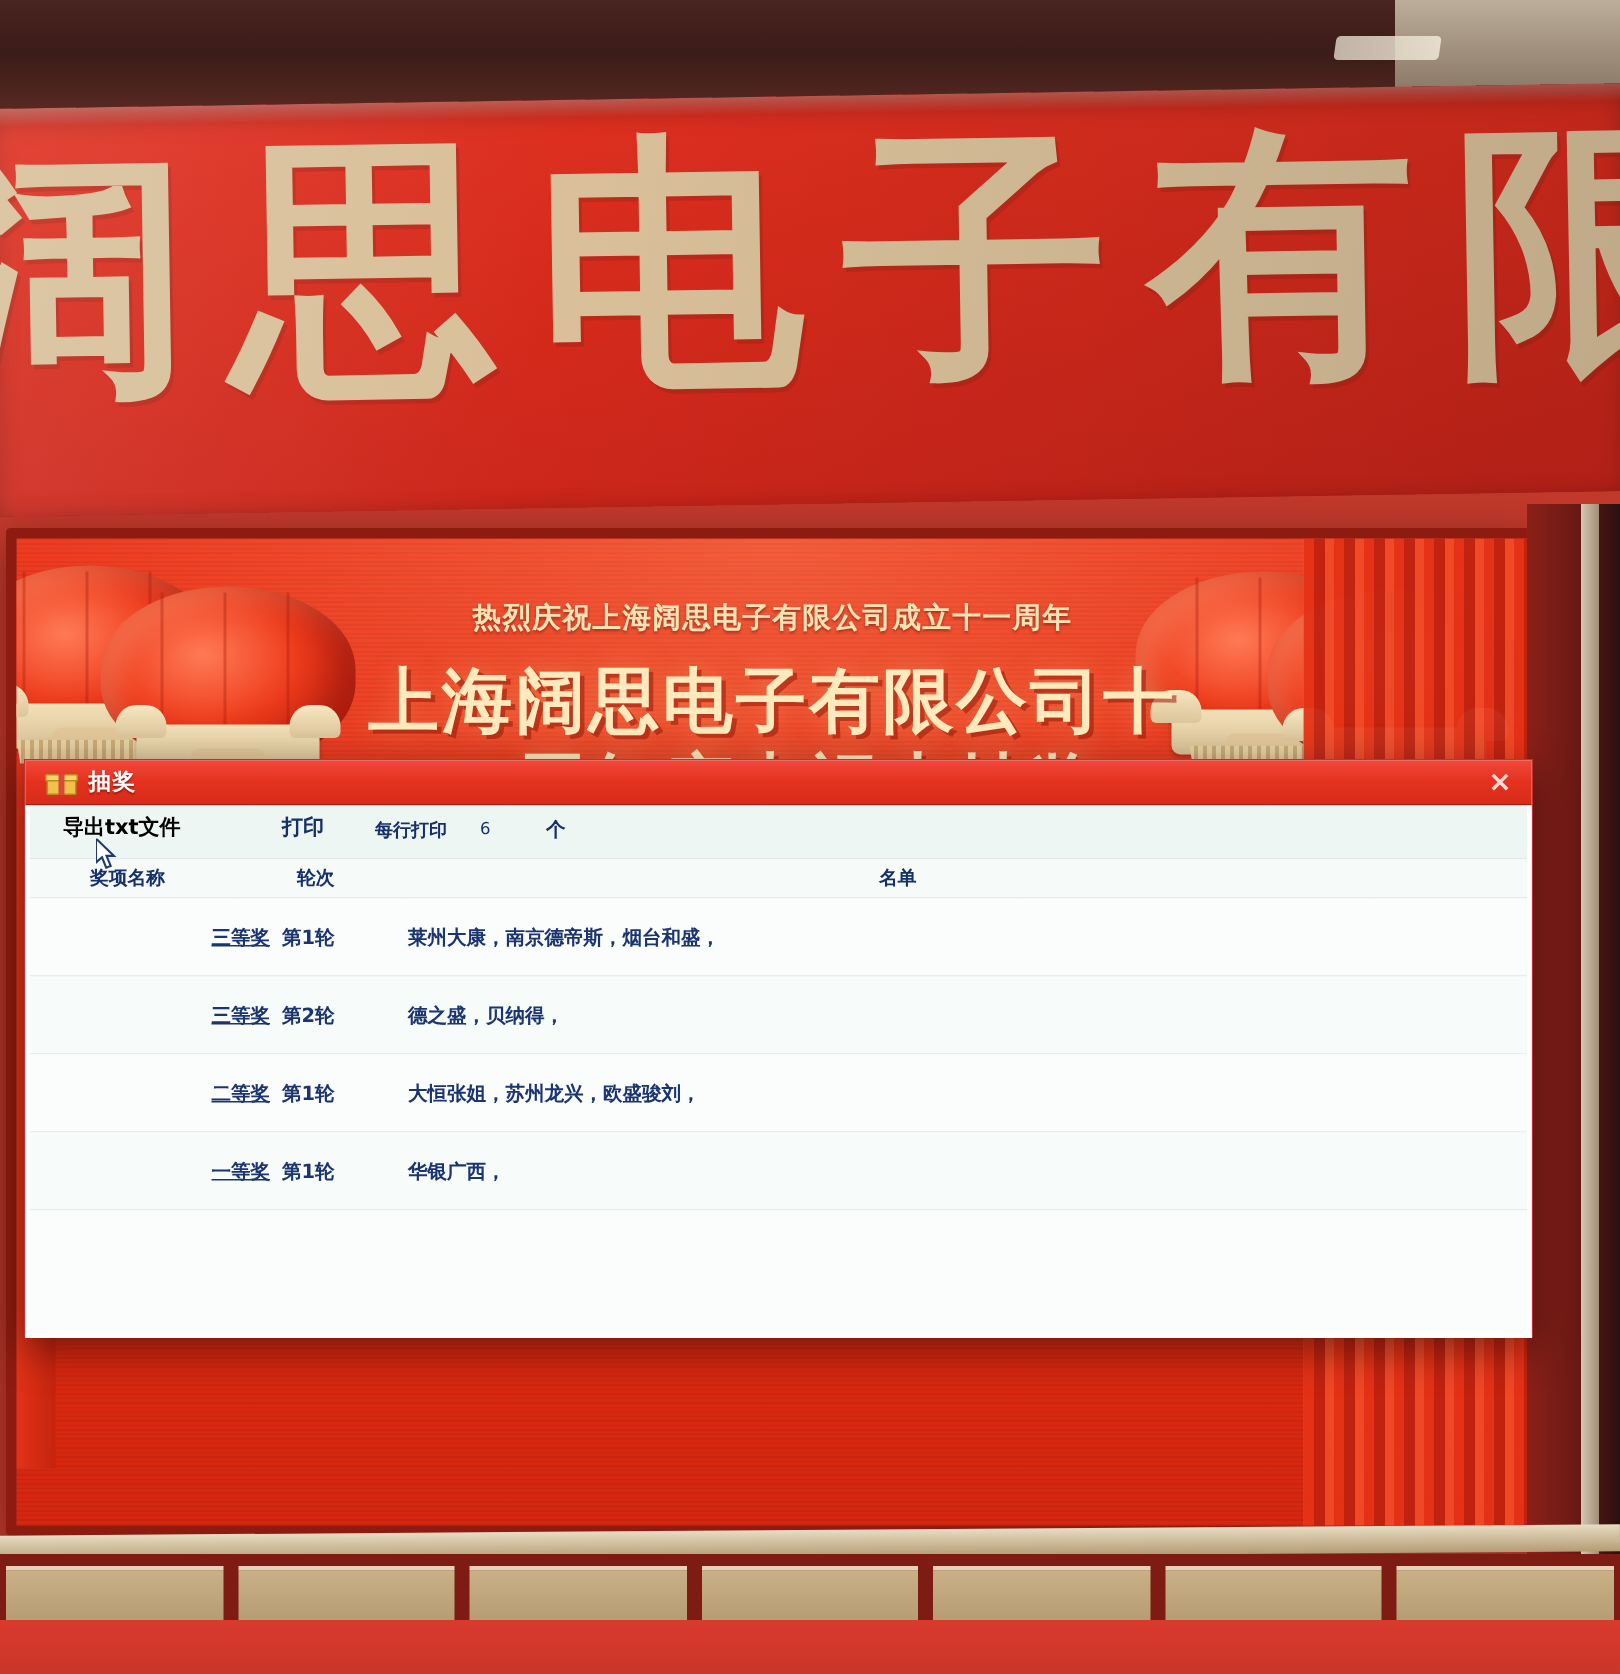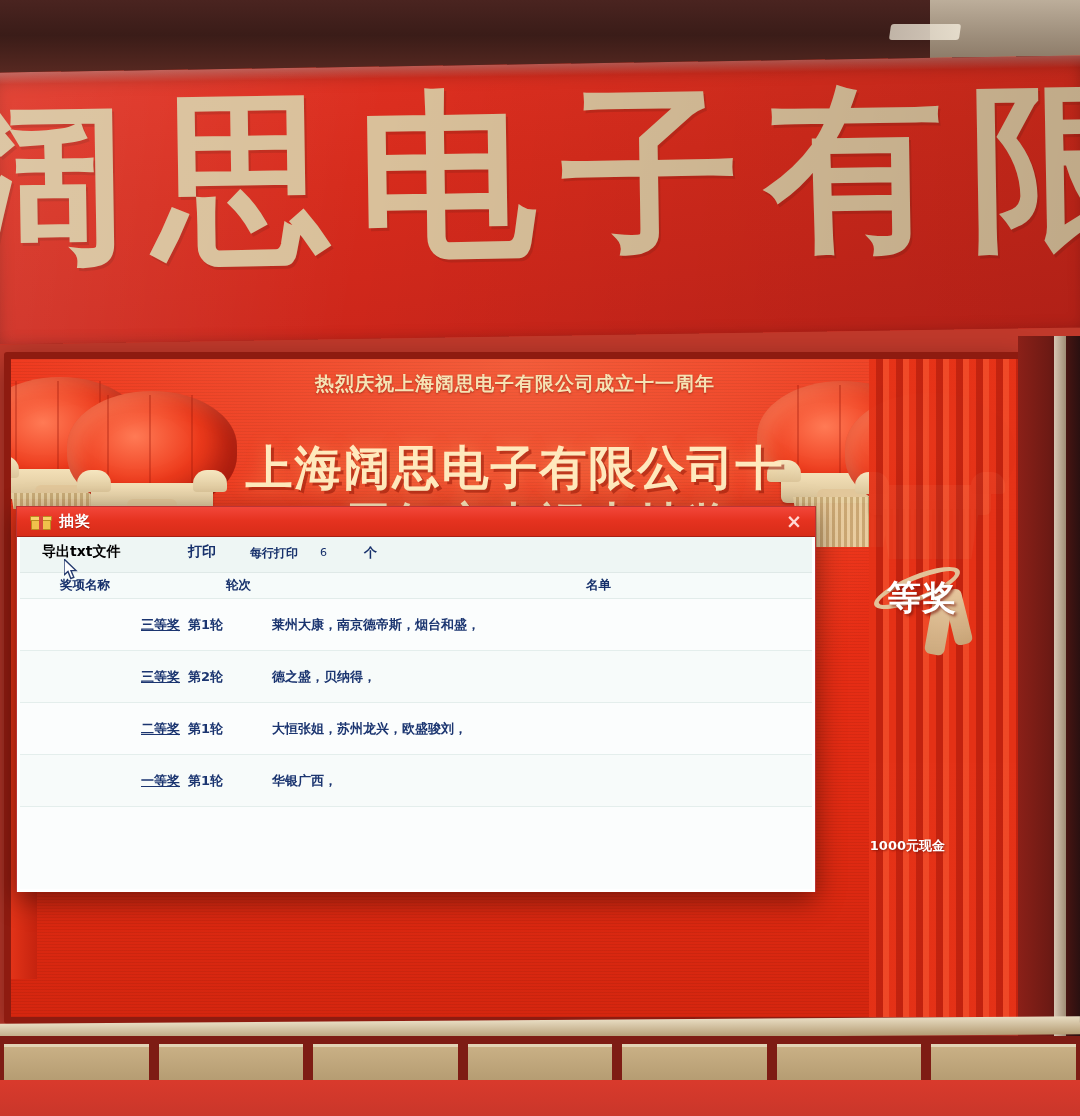--- a/index.html
+++ b/index.html
@@ -75,21 +75,21 @@
     content:"";position:absolute;inset:0;
     background:repeating-linear-gradient(0deg,rgba(0,0,0,.06) 0 1px,rgba(255,255,255,0) 1px 3px);
     pointer-events:none;
   }
   .led-glow{
     position:absolute;left:0;top:0;width:100%;height:60%;
     background:radial-gradient(ellipse at 50% 0%,rgba(255,170,120,.30),rgba(255,255,255,0) 70%);
   }
 
   .led-headline {
-    position: absolute; left: 0; right: 0; top: 12px;
+    position: absolute; left: 0; right: 0; top: 40px;
     text-align: center;
     font-size: 19px; font-weight: 700; letter-spacing: 1px;
     color: #f6e3b4;
     font-family: "DejaVu Sans","Liberation Sans",sans-serif;
     text-shadow: 0 1px 2px rgba(120,20,10,.6);
   }
   .led-title {
     position: absolute; left: 0; right: 0; top: 70px;
     text-align: center;
     font-size: 47px; font-weight: 700; line-height: 1.22;
@@ -220,21 +220,21 @@
   }
   .door-jamb{
     position:absolute; right:14px; top:336px; width:12px; height:700px;
     background: linear-gradient(90deg,#e3d9c4,#a99a80);
     opacity:.9;
   }
 
   
   #lottery-window {
     position: absolute; left: 16px; top: 506px;
-    width: 800px; height: 386px;
+    width: 1006px; height: 386px;
     z-index: 40;
     box-shadow: 0 8px 26px rgba(0,0,0,.45);
     background: #fdfdfd;
     border: 1px solid #b33;
   }
   .win-titlebar {
     position: relative;
     height: 30px;
     background: linear-gradient(180deg,#f2473a 0%, #e5321f 48%, #d72c18 100%);
     display: flex; align-items: center; gap: 8px;
@@ -335,21 +335,21 @@
     height: 26px;
     border-bottom: 1px solid #e2ecea;
     background: #f6fbfa;
   }
   .gh {
     position:absolute; top: 4px;
     font-size: 12.5px; color:#16306b; font-weight:700;
     font-family:Liberation Mono, monospace;
   }
   .gh-award { left: 40px; }
-  .gh-round { left: 178px; margin-left: 28px; }
+  .gh-round { left: 178px; }
   .gh-names { left: 566px; }
 
   .grid-rows { position: relative; }
   .grow {
     position: relative;
     height: 52px;
     border-bottom: 1px solid #e4eeec;
     background: #fbfdfd;
   }
   .grow:nth-child(even) { background: #f7fbfa; }

